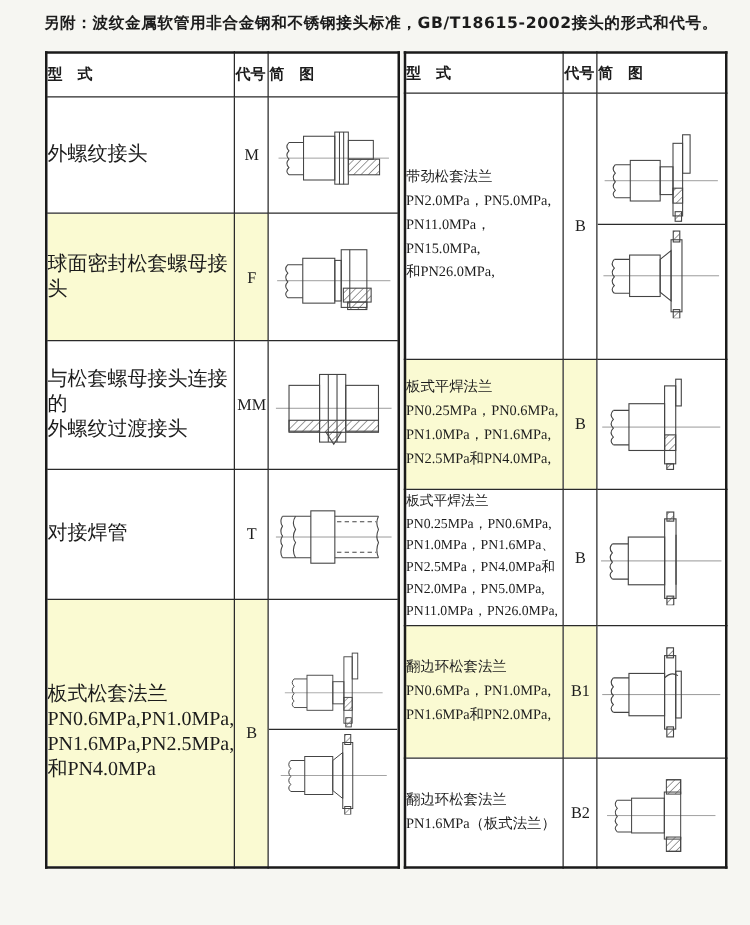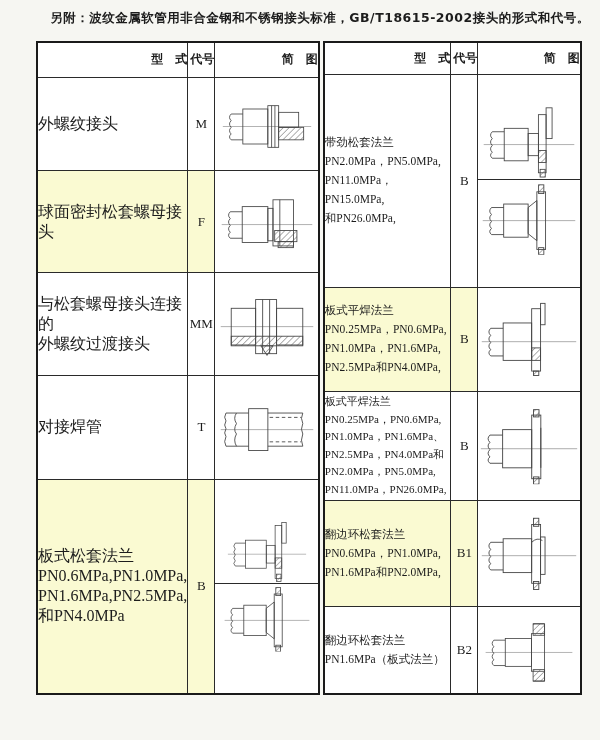--- a/index.html
+++ b/index.html
@@ -1,25 +1,25 @@
 <!DOCTYPE html>
 <html><head>
 <meta charset="utf-8">
 <style>
   html,body{margin:0;padding:0;}
   body{width:600px;height:740px;background:#f6f6f2;position:relative;overflow:hidden;
        font-family:"DejaVu Sans",sans-serif;color:#1c1c1c;}
-  .doc-title{position:absolute;left:50px;top:10px;width:540px;font-size:12.5px;
-       font-weight:bold;letter-spacing:.5px;font-family:"DejaVu Sans",sans-serif;text-align:center;}
+  .doc-title{position:absolute;left:35px;top:10px;width:540px;font-size:12.5px;
+       font-weight:bold;letter-spacing:.5px;font-family:"DejaVu Sans",sans-serif;}
   .tables{position:absolute;left:36px;top:41px;display:flex;gap:3px;}
   table.t{border-collapse:collapse;table-layout:fixed;background:#fff;
        border:2px solid #1a1a1a;}
   table.t td,table.t th{border:1px solid #2a2a2a;padding:0;vertical-align:middle;
        background:#fff;overflow:hidden;}
-  th.hd{background:#aed9f1;font-size:12px;font-weight:bold;text-align:right;
+  th.hd{background:#aed9f1;font-size:12px;font-weight:bold;text-align:left;
        font-family:"DejaVu Sans",sans-serif;}
   td.type{font-family:"Liberation Serif",serif;font-size:16px;line-height:20px;
        padding:4px 6px 4px 9px;text-align:left;white-space:pre-line;}
   td.code{font-family:"Liberation Serif",serif;font-size:13px;text-align:center;}
   td.dg{text-align:center;}
   .hl{background:#fafad2 !important;}
   td.type.r{line-height:19px;font-size:11.5px;}
   td.type.r6{line-height:17.5px;font-size:11px;}
   .stack{display:flex;flex-direction:column;height:100%;}
   .stack>div{flex:1;display:flex;align-items:center;justify-content:center;}

